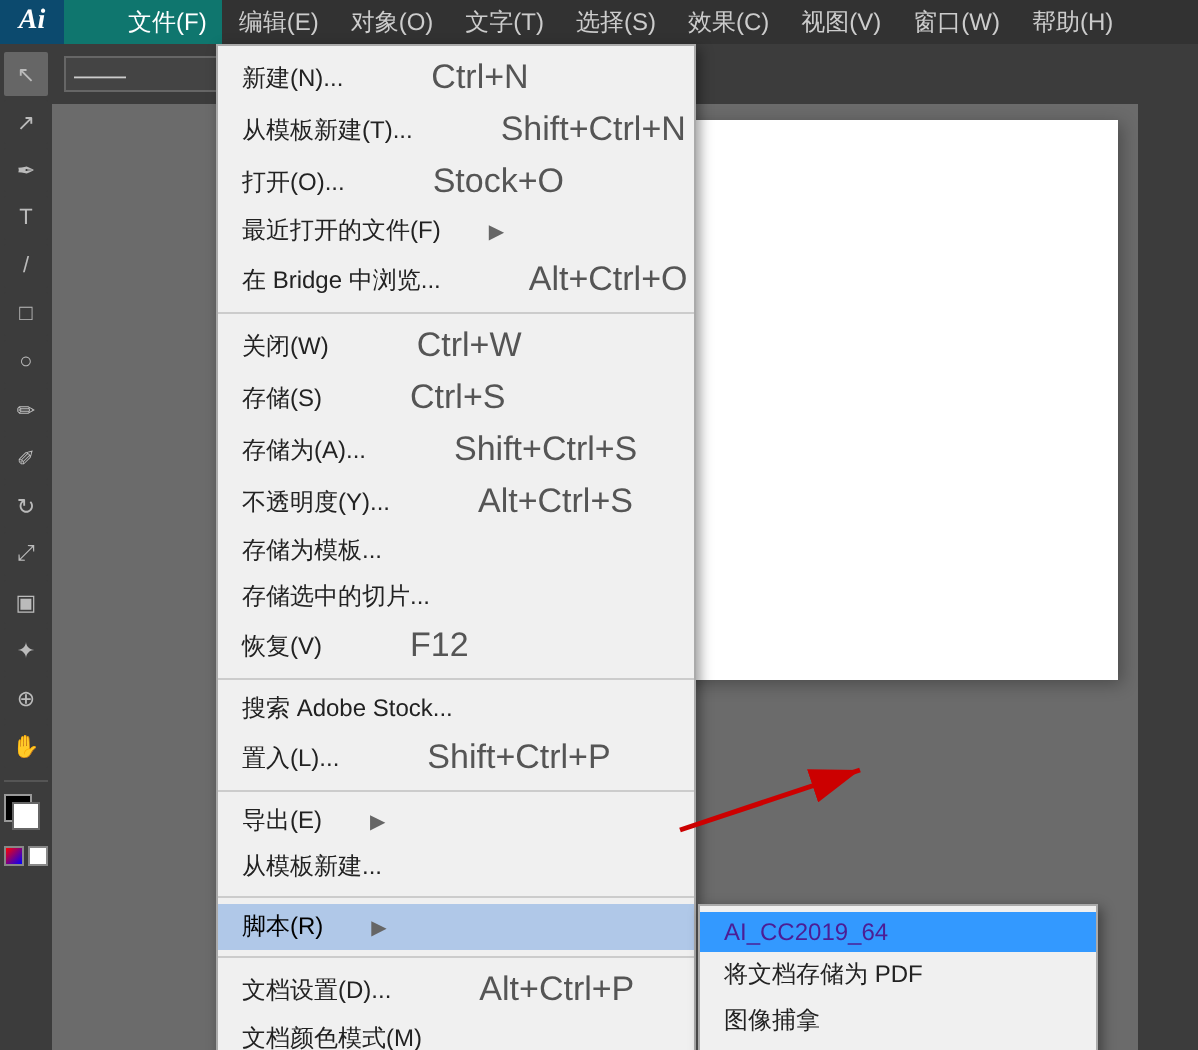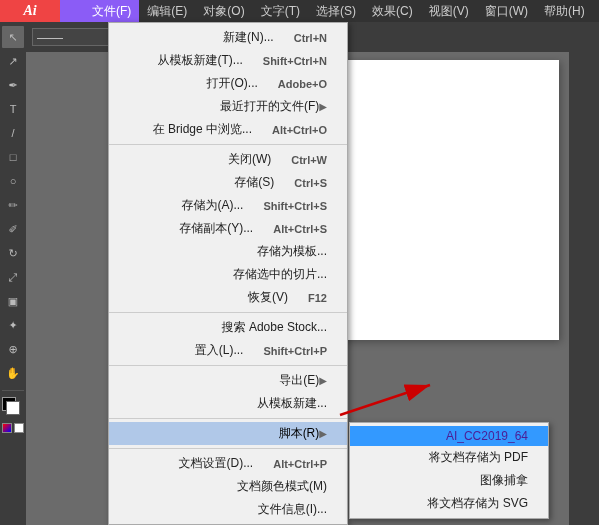--- a/index.html
+++ b/index.html
@@ -26,23 +26,23 @@
       position: absolute;
       top: 0; left: 0;
       width: 599px;
       height: 22px;
       background: #323232;
       display: flex;
       align-items: center;
       z-index: 100;
     }
     .menubar-logo {
-      width: 60px;
+      width: 32px;
       height: 22px;
-      background: #ef4444;
+      background: #0c4a6e;
       display: flex;
       align-items: center;
       justify-content: center;
       color: #fff;
       font-weight: bold;
       font-style: italic;
       font-size: 14px;
       font-family: serif;
     }
     .menubar-item {
@@ -52,21 +52,21 @@
       cursor: pointer;
       height: 22px;
       display: flex;
       align-items: center;
     }
     .menubar-item:hover, .menubar-item.active {
       background: #555;
       color: #fff;
     }
     .menubar-item.active {
-      background: #8b5cf6;
+      background: #0f766e;
       padding-left: 32px;
     }
 
     
     .left-toolbar {
       position: absolute;
       top: 22px;
       left: 0;
       width: 26px;
       height: 503px;
@@ -119,37 +119,37 @@
       border: 1px solid #aaa;
       box-shadow: 2px 2px 6px rgba(0,0,0,0.4);
       z-index: 200;
       padding: 3px 0;
     }
 
     .menu-item {
       padding: 3px 20px 3px 12px;
       display: flex;
       align-items: center;
-      justify-content: flex-end;
+      justify-content: flex-start;
       color: #222;
       cursor: pointer;
       white-space: nowrap;
       font-size: 12px;
       position: relative;
       min-height: 20px;
+      gap: 24px;
     }
     .menu-item.highlighted {
       background: #b0c8e8;
       color: #000;
     }
     .menu-item .shortcut {
       color: #555;
-      font-size: 11px;
+      font-size: 17px;
       margin-left: 20px;
-      font-weight: bold;
     }
     .menu-item .arrow {
       font-size: 10px;
       color: #666;
     }
 
     .menu-separator {
       height: 1px;
       background: #ccc;
       margin: 3px 0;
@@ -305,21 +305,21 @@
   <div class="menu-item">
     <span>新建(N)...</span>
     <span class="shortcut">Ctrl+N</span>
   </div>
   <div class="menu-item">
     <span>从模板新建(T)...</span>
     <span class="shortcut">Shift+Ctrl+N</span>
   </div>
   <div class="menu-item">
     <span>打开(O)...</span>
-    <span class="shortcut">Adobe+O</span>
+    <span class="shortcut">Stock+O</span>
   </div>
   <div class="menu-item">
     <span>最近打开的文件(F)</span>
     <span class="arrow">▶</span>
   </div>
   <div class="menu-item">
     <span>在 Bridge 中浏览...</span>
     <span class="shortcut">Alt+Ctrl+O</span>
   </div>
   <div class="menu-separator"></div>
@@ -329,21 +329,21 @@
   </div>
   <div class="menu-item">
     <span>存储(S)</span>
     <span class="shortcut">Ctrl+S</span>
   </div>
   <div class="menu-item">
     <span>存储为(A)...</span>
     <span class="shortcut">Shift+Ctrl+S</span>
   </div>
   <div class="menu-item">
-    <span>存储副本(Y)...</span>
+    <span>不透明度(Y)...</span>
     <span class="shortcut">Alt+Ctrl+S</span>
   </div>
   <div class="menu-item">
     <span>存储为模板...</span>
   </div>
   <div class="menu-item">
     <span>存储选中的切片...</span>
   </div>
   <div class="menu-item">
     <span>恢复(V)</span>

